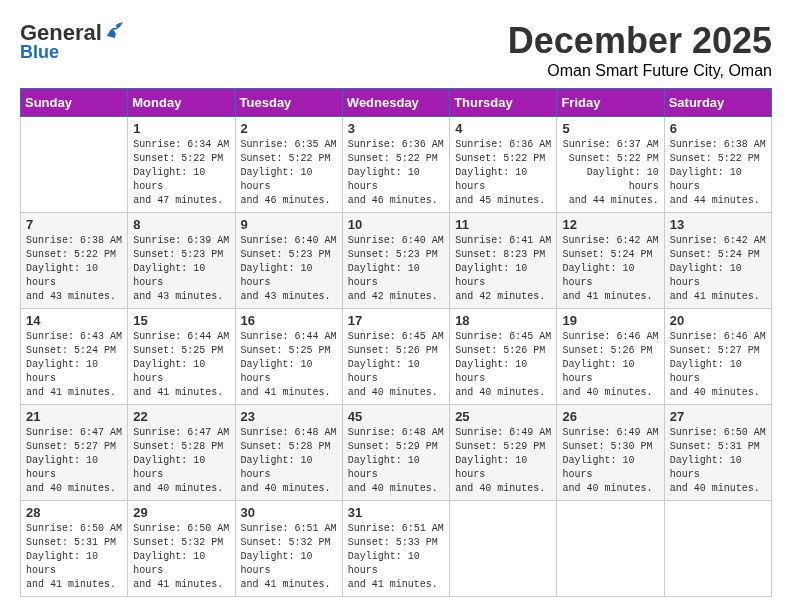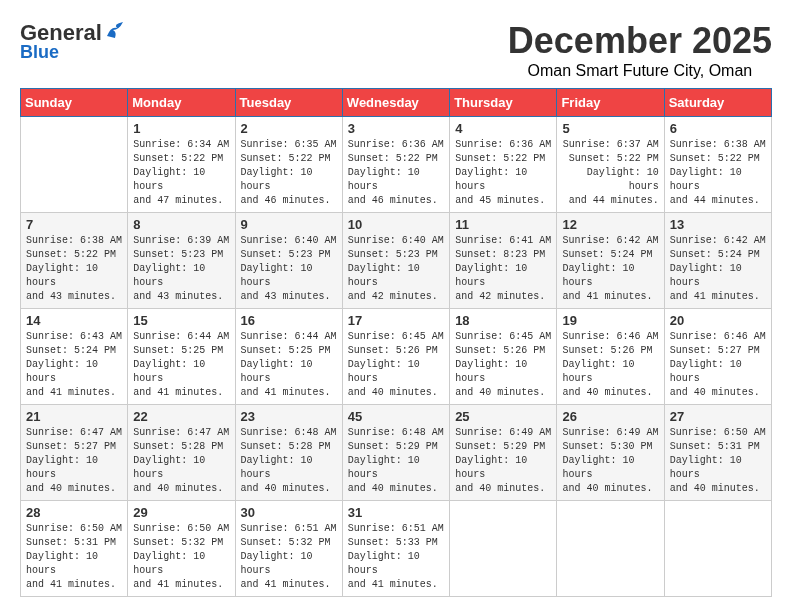--- a/index.html
+++ b/index.html
@@ -15,39 +15,39 @@
       justify-content: space-between;
       align-items: flex-start;
       margin-bottom: 4px;
     }
     .logo {
       display: flex;
       flex-direction: column;
       align-items: flex-start;
     }
     .title-block {
-      text-align: center;
+      text-align: right;
     }
     .month-title {
       font-size: 36px;
       font-weight: bold;
       color: #333;
     }
     .subtitle {
       font-size: 16px;
       color: #000000;
     }
     .calendar {
       width: 100%;
       border-collapse: collapse;
       margin-top: 8px;
       font-size: 11px;
     }
     .calendar th {
-      background: #ef4444;
+      background: #a21caf;
       color: #fff;
       padding: 6px 4px;
       text-align: left;
       font-size: 13px;
       font-weight: bold;
       border: 1px solid #2c6fad;
     }
     .calendar td {
       border: 1px solid #ccc;
       vertical-align: top;

